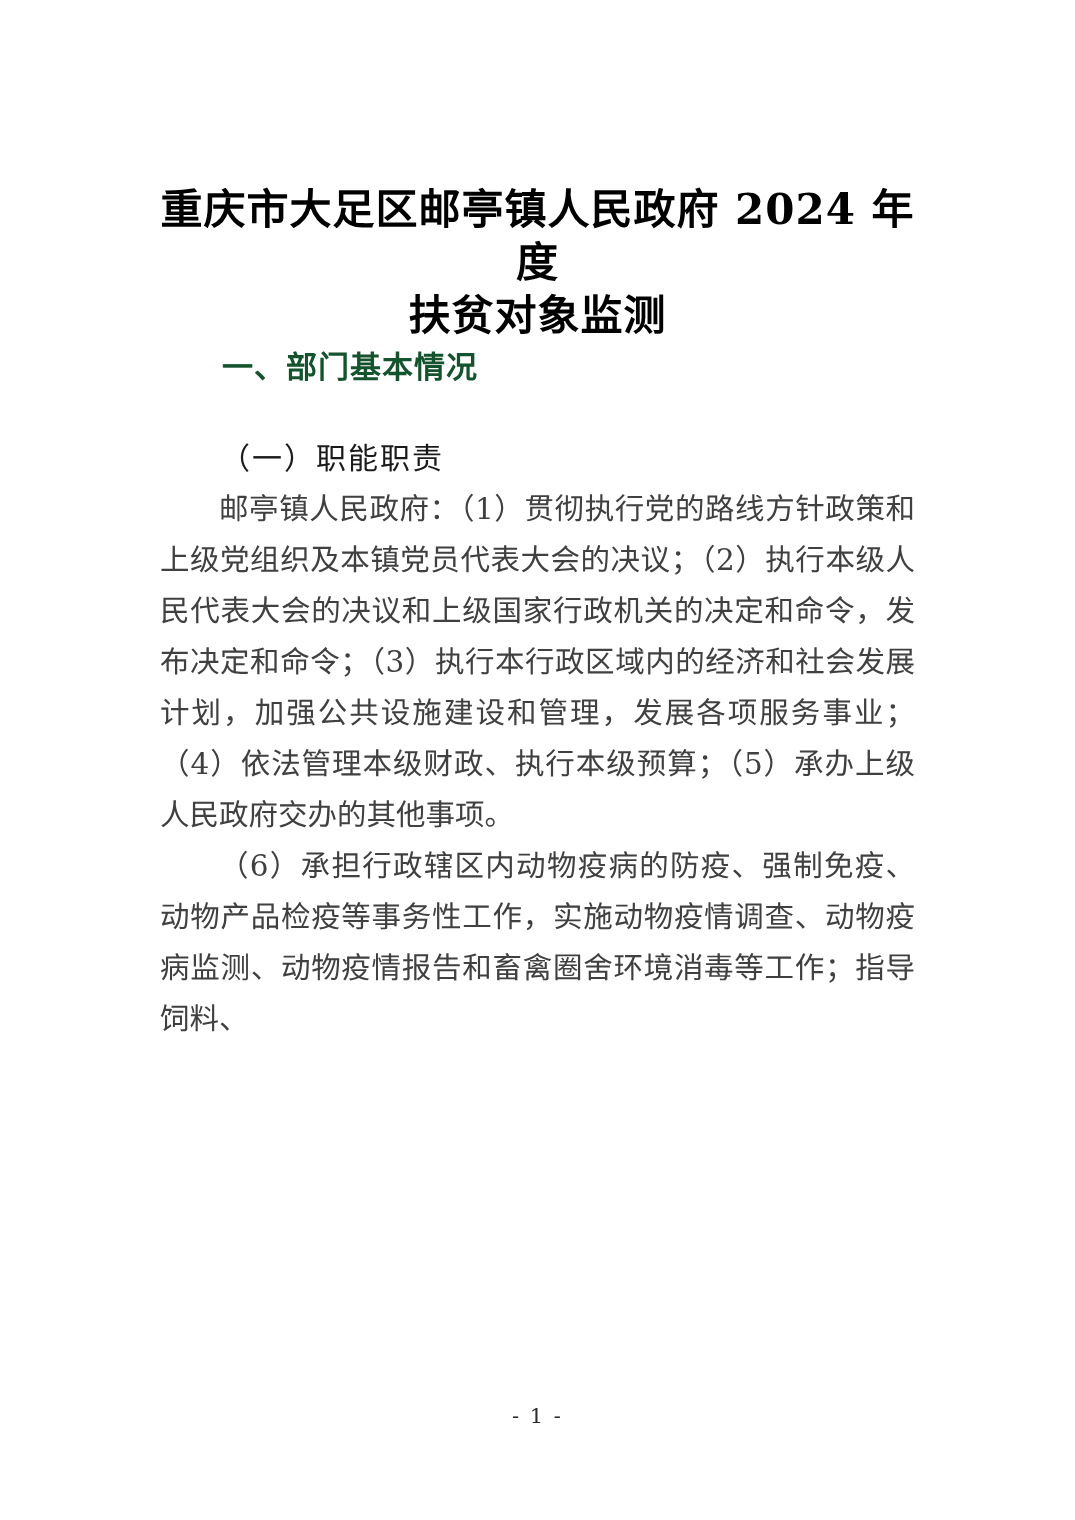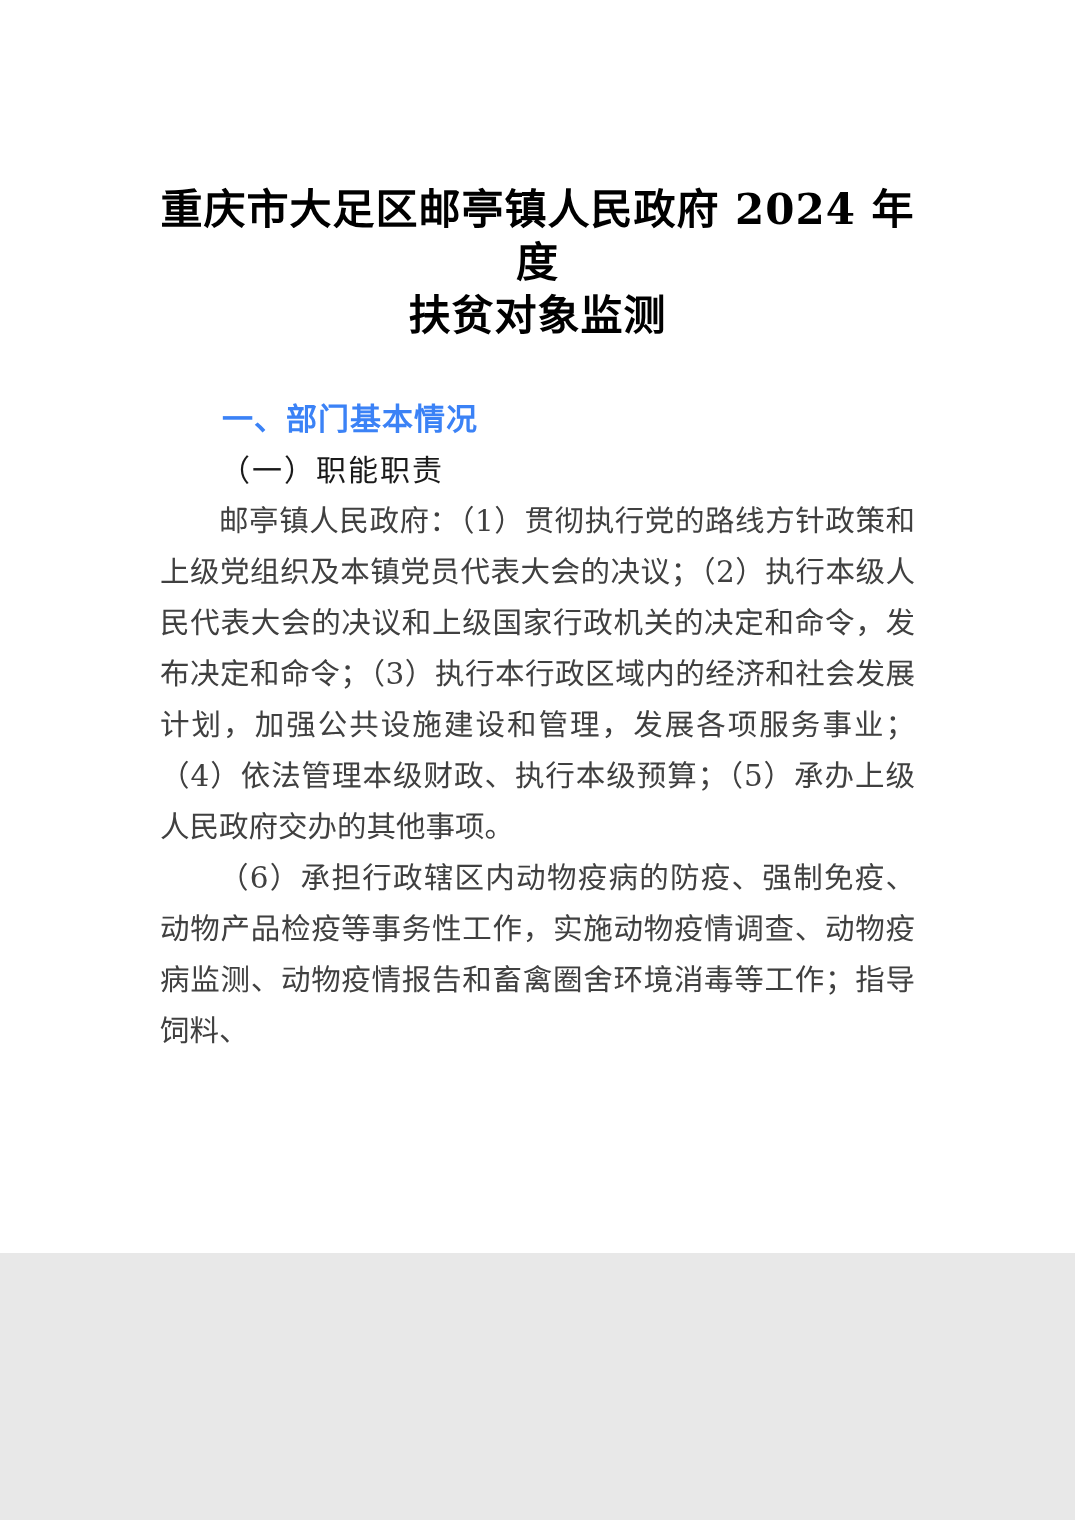--- a/index.html
+++ b/index.html
@@ -1,56 +1,56 @@
 <!DOCTYPE html>
 <html lang="zh-CN"><head>
 <meta charset="utf-8">
 <style>
   * { margin: 0; padding: 0; box-sizing: border-box; }
   html, body { background: #e8e8e8; }
   .page {
     position: relative;
     width: 1075px;
-    height: 1253px;
+    height: 1520px;
     margin: 0 auto;
     background: #ffffff;
     color: #111111;
     overflow: hidden;
   }
   .content {
     padding: 0 160px;
   }
   .title {
     padding-top: 183px;
     text-align: center;
     font-family: "DejaVu Serif", "Liberation Serif", serif;
     font-weight: bold;
     font-size: 42px;
     line-height: 53px;
     letter-spacing: 1px;
     color: #000000;
   }
   .section-heading {
-    margin-top: 52px;
     font-family: "DejaVu Sans", "Liberation Sans", sans-serif;
     font-weight: bold;
     font-size: 31px;
     line-height: 51px;
     text-indent: 2em;
     letter-spacing: 1px;
-    color: #3b82f6;
+    color: #14532d;
   }
   .subsection-heading {
     font-family: "DejaVu Serif", "Liberation Serif", serif;
     font-weight: normal;
     font-size: 30px;
     line-height: 51px;
     text-indent: 2em;
     letter-spacing: 2px;
     color: #1a1a1a;
+    margin-top: 40px;
   }
   .para {
     font-family: "DejaVu Serif", "Liberation Serif", serif;
     font-weight: normal;
     font-size: 29.5px;
     line-height: 51px;
     text-align: justify;
     text-justify: inter-ideograph;
     text-indent: 2em;
     color: #404040;

